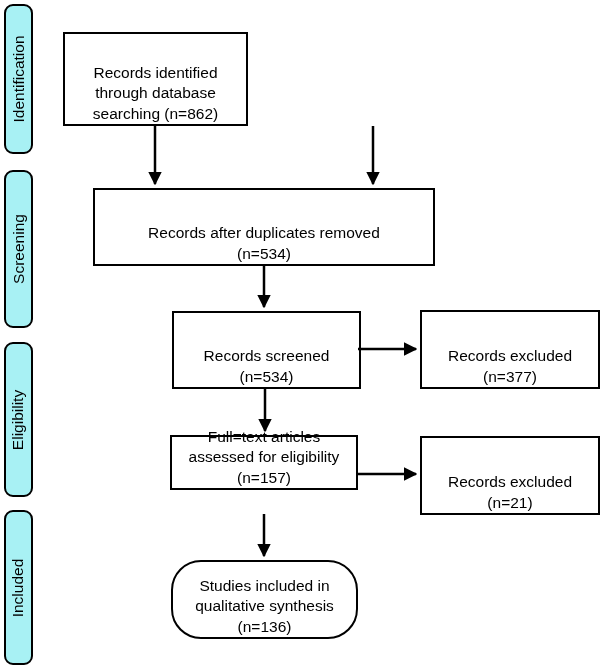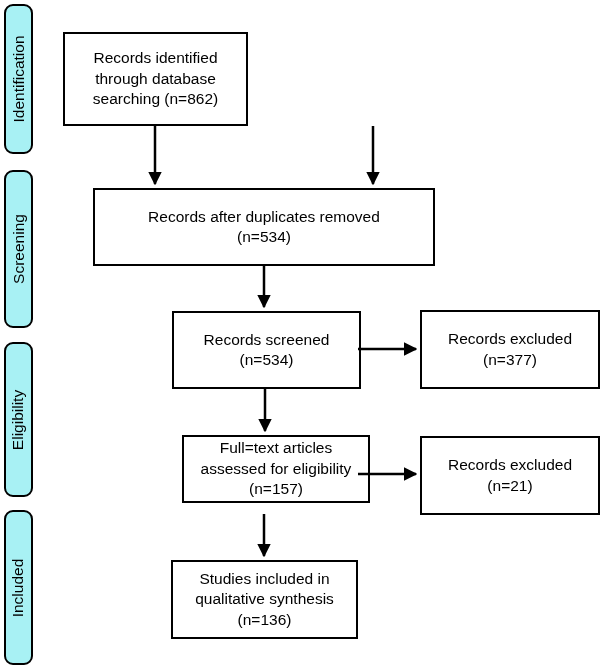--- a/index.html
+++ b/index.html
@@ -16,37 +16,37 @@
     color: #000;
     overflow: hidden;
   }
   
   .node {
     position: absolute;
     box-sizing: border-box;
     background: var(--node-fill, #ffffff);
     border: 2px solid var(--stroke, #000000);
     display: flex;
-    align-items: center;
+    align-items: flex-end;
     justify-content: center;
     text-align: center;
   }
   .node-text {
     white-space: pre-line;
     font-size: 15.5px;
     line-height: 1.32;
   }
   .n1 { left: 63px;  top: 32px;  width: 185px; height: 94px; }
   .n2 { left: 280px; top: 32px;  width: 187px; height: 94px; }
   .n3 { left: 93px;  top: 188px; width: 342px; height: 78px; }
   .n4 { left: 172px; top: 311px; width: 189px; height: 78px; }
   .n5 { left: 420px; top: 310px; width: 180px; height: 79px; }
-  .n6 { left: 170px; top: 435px; width: 188px; height: 68px; margin-left: 12px; }
+  .n6 { left: 170px; top: 435px; width: 188px; height: 55px; }
   .n7 { left: 420px; top: 436px; width: 180px; height: 79px; }
-  .n8 { left: 171px; top: 560px; width: 187px; height: 79px; }
+  .n8 { left: 171px; top: 560px; width: 187px; height: 79px; border-radius: 30px; }
   
   .stage {
     position: absolute;
     left: 4px;
     width: 29px;
     box-sizing: border-box;
     background: var(--stage-fill, #a8f1f4);
     border: 2px solid var(--stroke, #000000);
     border-radius: 9px;
     display: flex;

